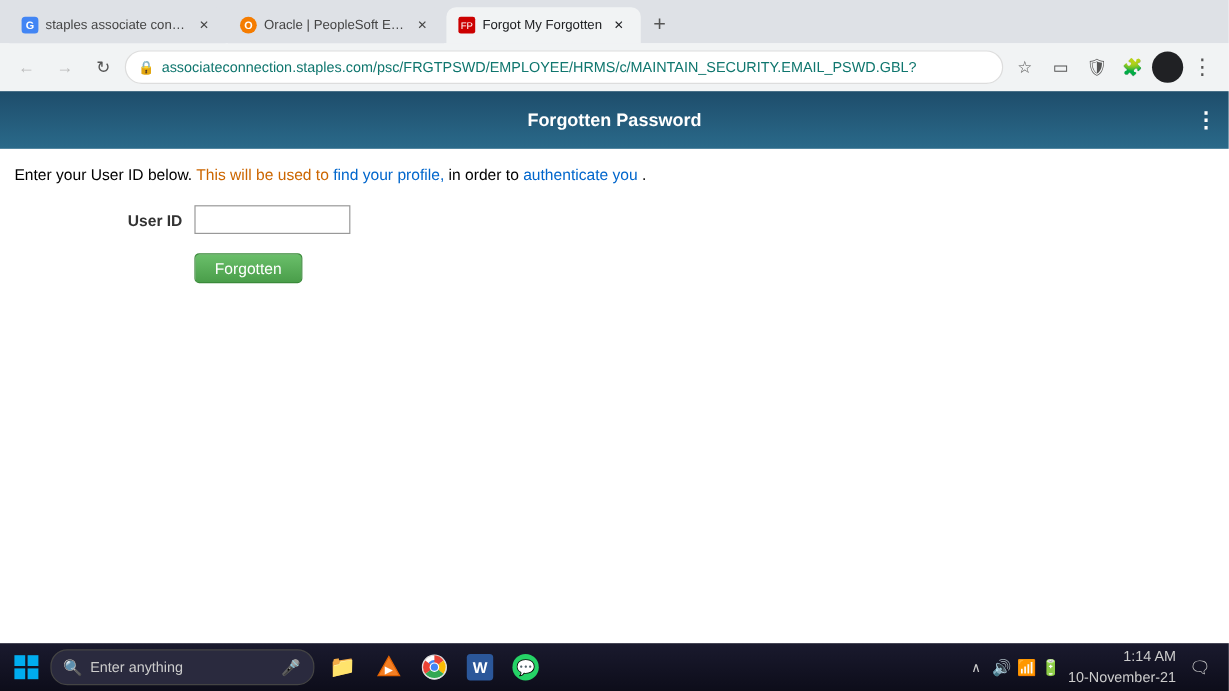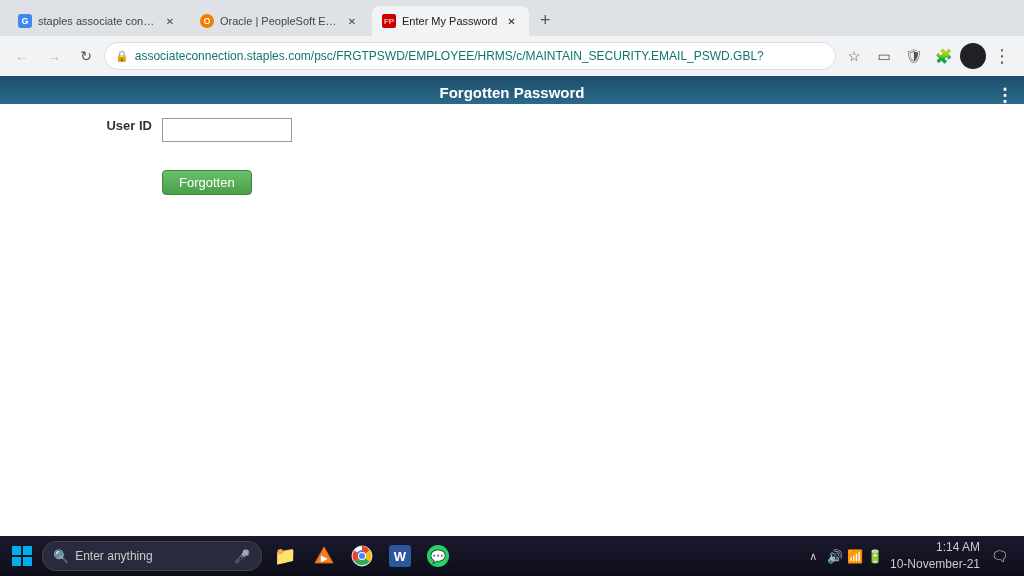--- a/index.html
+++ b/index.html
@@ -150,22 +150,23 @@
 
     
     .page-header {
       background: linear-gradient(to bottom, #1e4d6b, #2a6a8a);
       color: white;
       text-align: center;
       padding: 8px 0;
       font-size: 15px;
       font-weight: bold;
       position: relative;
-      height: 28px;
-      display: flex;
+      height: 48px;
+      display: flex;
+      align-items: center;
       justify-content: center;
     }
     .page-header-menu {
       position: absolute;
       right: 10px;
       font-size: 18px;
       cursor: pointer;
     }
 
     
@@ -177,22 +178,22 @@
     .instruction-text {
       font-size: 13px;
       color: #000;
       margin-bottom: 18px;
     }
     .instruction-text .highlight-orange { color: #cc6600; }
     .instruction-text .highlight-blue { color: #0066cc; }
 
     .form-row {
       display: flex;
-      align-items: flex-start;
-      margin-bottom: 28px;
+      align-items: center;
+      margin-bottom: 16px;
       margin-left: 80px;
     }
     .form-label {
       font-size: 13px;
       font-weight: bold;
       color: #333;
       margin-right: 10px;
       min-width: 60px;
       text-align: right;
     }
@@ -327,21 +328,21 @@
     </div>
 
     <div class="tab">
       <div class="tab-favicon" style="background:#f57c00; border-radius:50%; color:white; display:flex; align-items:center; justify-content:center; font-size:9px; font-weight:bold;">O</div>
       <span class="tab-label">Oracle | PeopleSoft Enterprise Se...</span>
       <div class="tab-close">✕</div>
     </div>
 
     <div class="tab active">
       <div class="tab-favicon" style="background:#cc0000; border-radius:2px; color:white; display:flex; align-items:center; justify-content:center; font-size:8px; font-weight:normal;">FP</div>
-      <span class="tab-label">Enter My Password</span>
+      <span class="tab-label">Forgot My Forgotten</span>
       <div class="tab-close">✕</div>
     </div>
 
     <div class="new-tab-btn">+</div>
   </div>
 
   <div class="address-bar-row">
     <div class="nav-btn disabled">←</div>
     <div class="nav-btn disabled">→</div>
     <div class="nav-btn">↻</div>
@@ -361,20 +362,28 @@
     </div>
   </div>
 </div>
 
 <div class="page-header">
   <span>Forgotten Password</span>
   <div class="page-header-menu">⋮</div>
 </div>
 
 <div class="main-content">
+  <div class="instruction-text">
+    <span>Enter your User ID below.</span>
+    <span class="highlight-orange"> This will be used to </span>
+    <span class="highlight-blue">find your profile,</span>
+    <span> in order to </span>
+    <span class="highlight-blue">authenticate you</span>
+    <span>.</span>
+  </div>
 
   <div class="form-row">
     <label class="form-label">User ID</label>
     <input class="form-input" type="text" value="" style="">
   </div>
 
   <button class="continue-btn">Forgotten</button>
 </div>
 
 <div class="taskbar">

